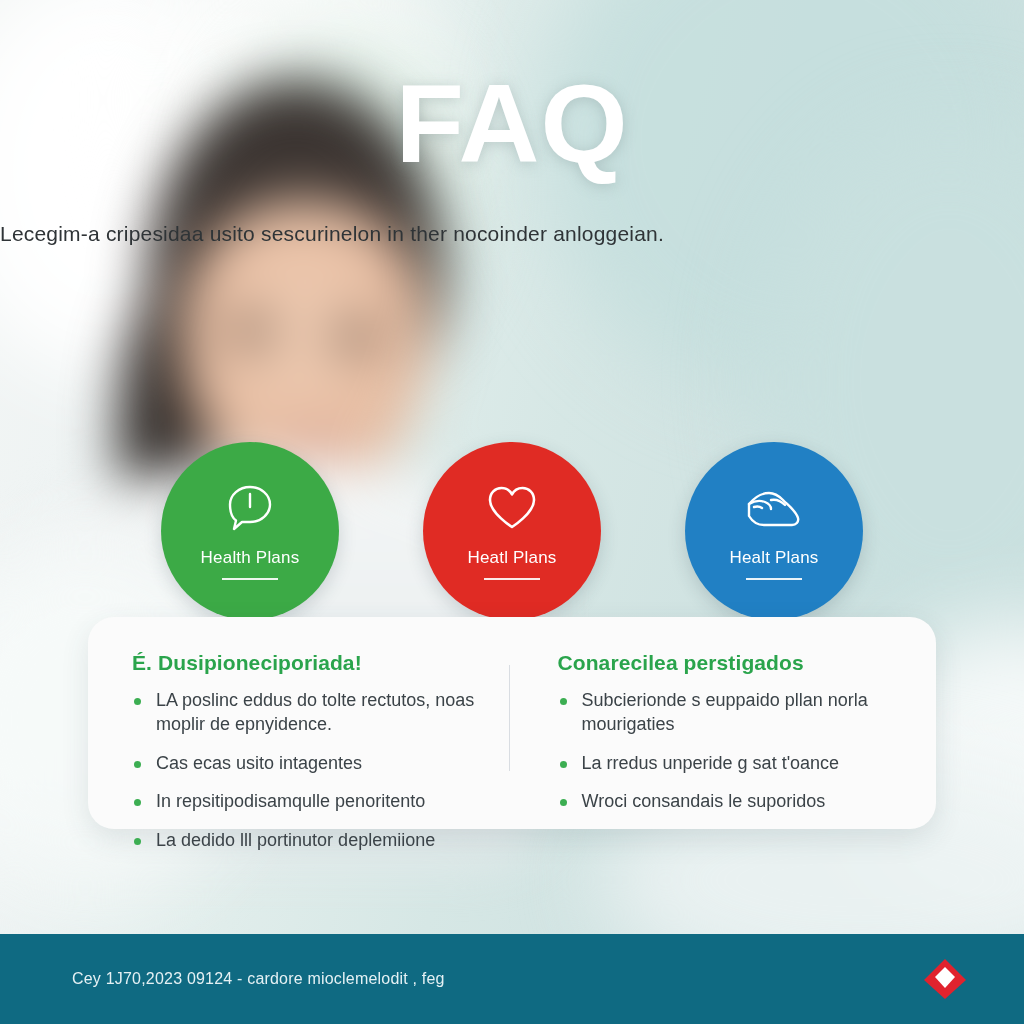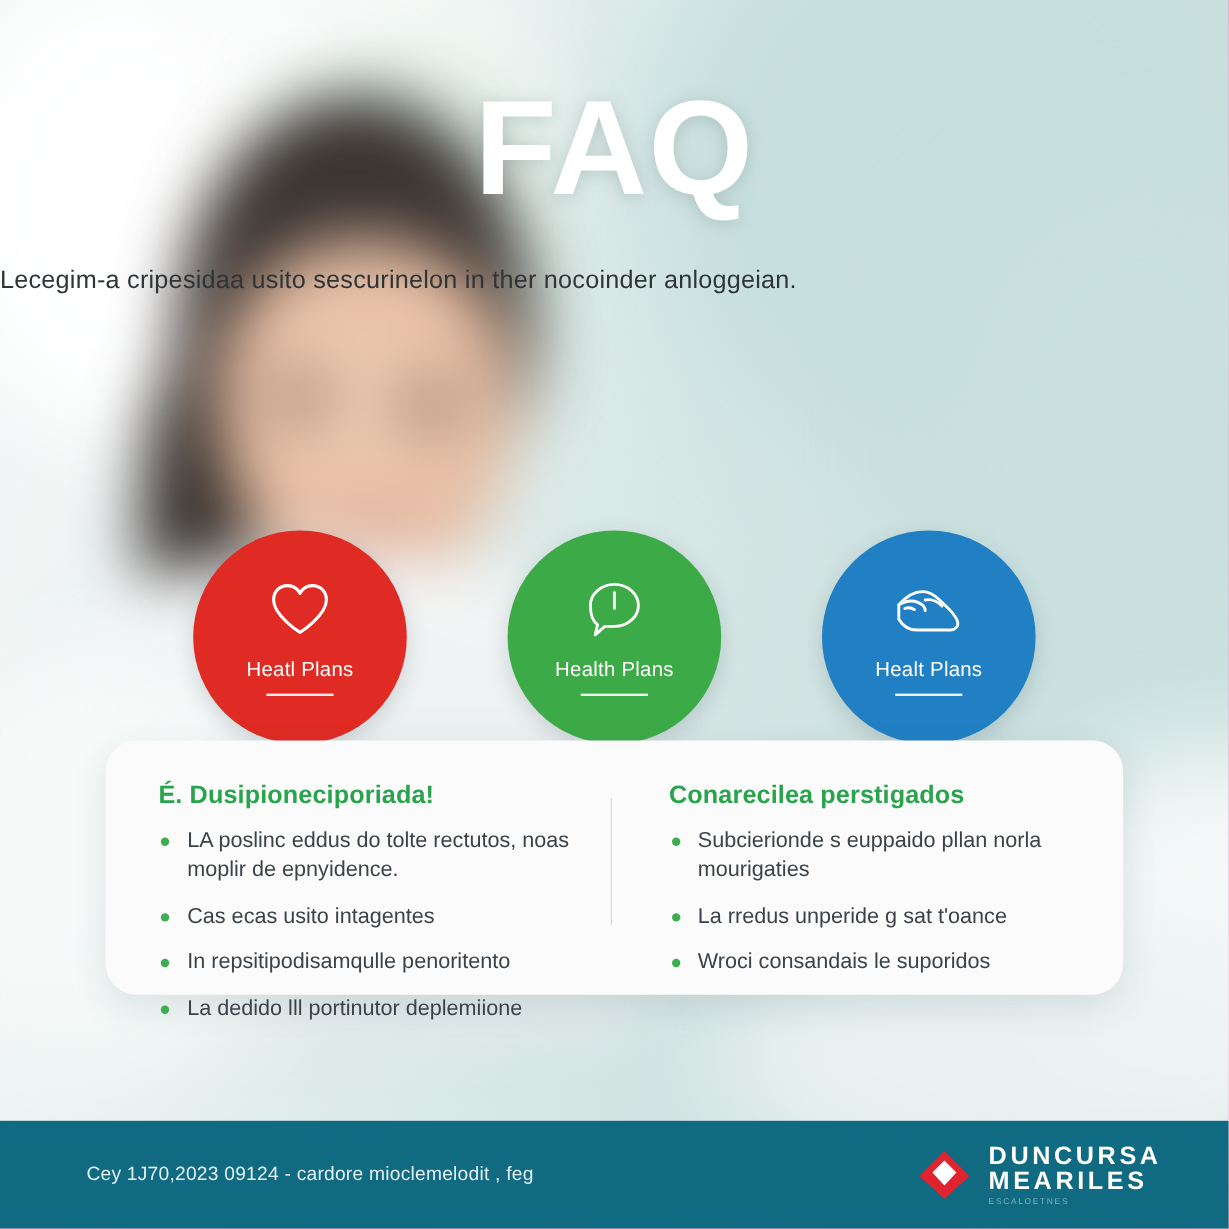--- a/index.html
+++ b/index.html
@@ -297,38 +297,38 @@
     <div class="bg-blob blob-white-l"></div>
     <div class="bg-blob blob-white-r"></div>
     <div class="bg-blob blob-desk"></div>
   </div>
 
   <div class="title">FAQ</div>
   <div class="subtitle">Lecegim-a cripesidaa usito sescurinelon in ther nocoinder anloggeian.</div>
 
   <div class="pins">
 
-    <div class="pin" style="background:#e02b24; color:#e02b24;">
-      <span class="pin-icon">
-        <svg width="52" height="46" viewBox="0 0 52 46" fill="none" stroke="#ffffff" stroke-width="2.6" stroke-linecap="round" stroke-linejoin="round">
-          <path d="M26 42 C26 42 4 28 4 15 C4 8 9 3 15.5 3 C20 3 24 5.5 26 9.5 C28 5.5 32 3 36.5 3 C43 3 48 8 48 15 C48 28 26 42 26 42 Z"></path>
-        </svg>
-      </span>
-      <span class="pin-label">Heatl Plans</span>
-      <span class="pin-rule"></span>
-    </div>
-
     <div class="pin" style="background:#3caa46; color:#3caa46;">
       <span class="pin-icon">
         <svg width="50" height="50" viewBox="0 0 50 50" fill="none" stroke="#ffffff" stroke-width="2.4" stroke-linecap="round" stroke-linejoin="round">
           <path d="M25 4 C36 4 45 12 45 21.5 C45 31 36 39 25 39 L17 39 L9 46 L11 37.5 C6.5 34.3 5 28.4 5 21.5 C5 12 14 4 25 4 Z"></path>
           <path d="M25 11 L25 24"></path>
         </svg>
       </span>
       <span class="pin-label">Health Plans</span>
+      <span class="pin-rule"></span>
+    </div>
+
+    <div class="pin" style="background:#e02b24; color:#e02b24;">
+      <span class="pin-icon">
+        <svg width="52" height="46" viewBox="0 0 52 46" fill="none" stroke="#ffffff" stroke-width="2.6" stroke-linecap="round" stroke-linejoin="round">
+          <path d="M26 42 C26 42 4 28 4 15 C4 8 9 3 15.5 3 C20 3 24 5.5 26 9.5 C28 5.5 32 3 36.5 3 C43 3 48 8 48 15 C48 28 26 42 26 42 Z"></path>
+        </svg>
+      </span>
+      <span class="pin-label">Heatl Plans</span>
       <span class="pin-rule"></span>
     </div>
 
     <div class="pin" style="background:#2180c4; color:#2180c4;">
       <span class="pin-icon">
         <svg width="56" height="42" viewBox="0 0 56 42" fill="none" stroke="#ffffff" stroke-width="2.4" stroke-linecap="round" stroke-linejoin="round">
           <path d="M3 17 C9 10 16 6 23 6 C29 6 33 9 37 13 C43 19 50 24 52 31 C53 35 50 38 46 38 L18 38 C11 38 6 34 3 29 Z"></path>
           <path d="M3 17 C8 14 14 13 19 15 C23 16.6 25 19 25 22"></path>
           <path d="M8 20 C11 19 14 19.5 16 21"></path>
           <path d="M25 13 C30 12 35 14 39 18"></path>
@@ -367,21 +367,16 @@
 
   <div class="footer">
     <div class="footer-text">Cey 1J70,2023 09124 - cardore mioclemelodit , feg</div>
     <div class="brand">
       <span class="brand-mark">
         <svg width="46" height="44" viewBox="0 0 46 44">
           <path d="M23 2 L44 23 L23 42 L2 23 Z" fill="#e0232e"></path>
           <path d="M23 10 L33 20 L23 31 L13 20 Z" fill="#ffffff"></path>
         </svg>
       </span>
-      <span class="brand-words">
-        <div class="brand-line1">DUNCURSA</div>
-        <div class="brand-line2">MEARILES</div>
-        <div class="brand-tag">ESCALOETNES</div>
-      </span>
     </div>
   </div>
 
 </div>
 
 </body></html>

